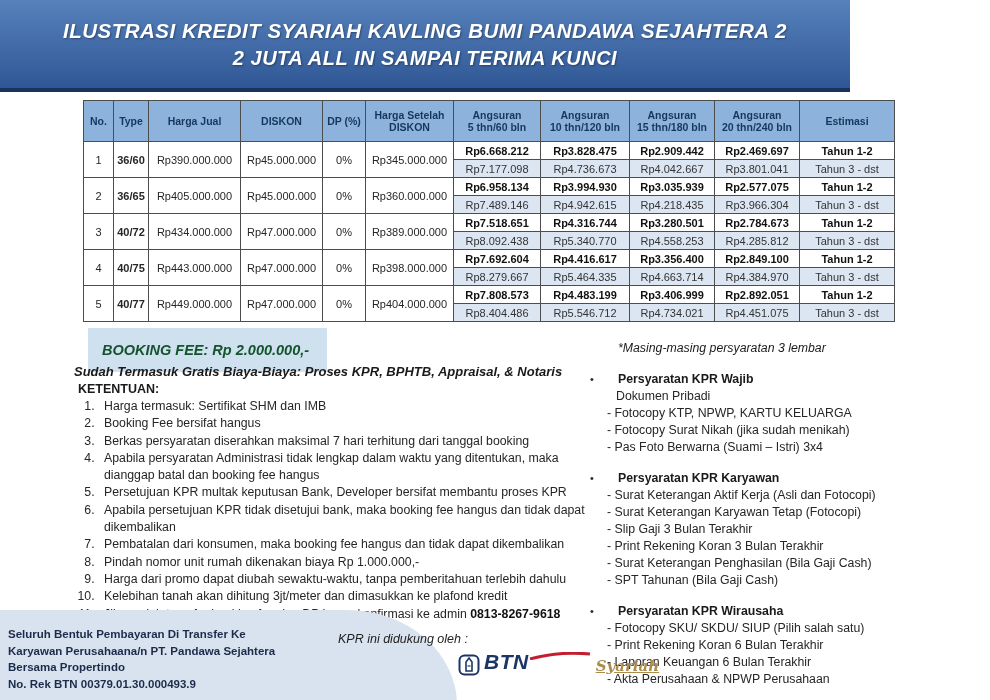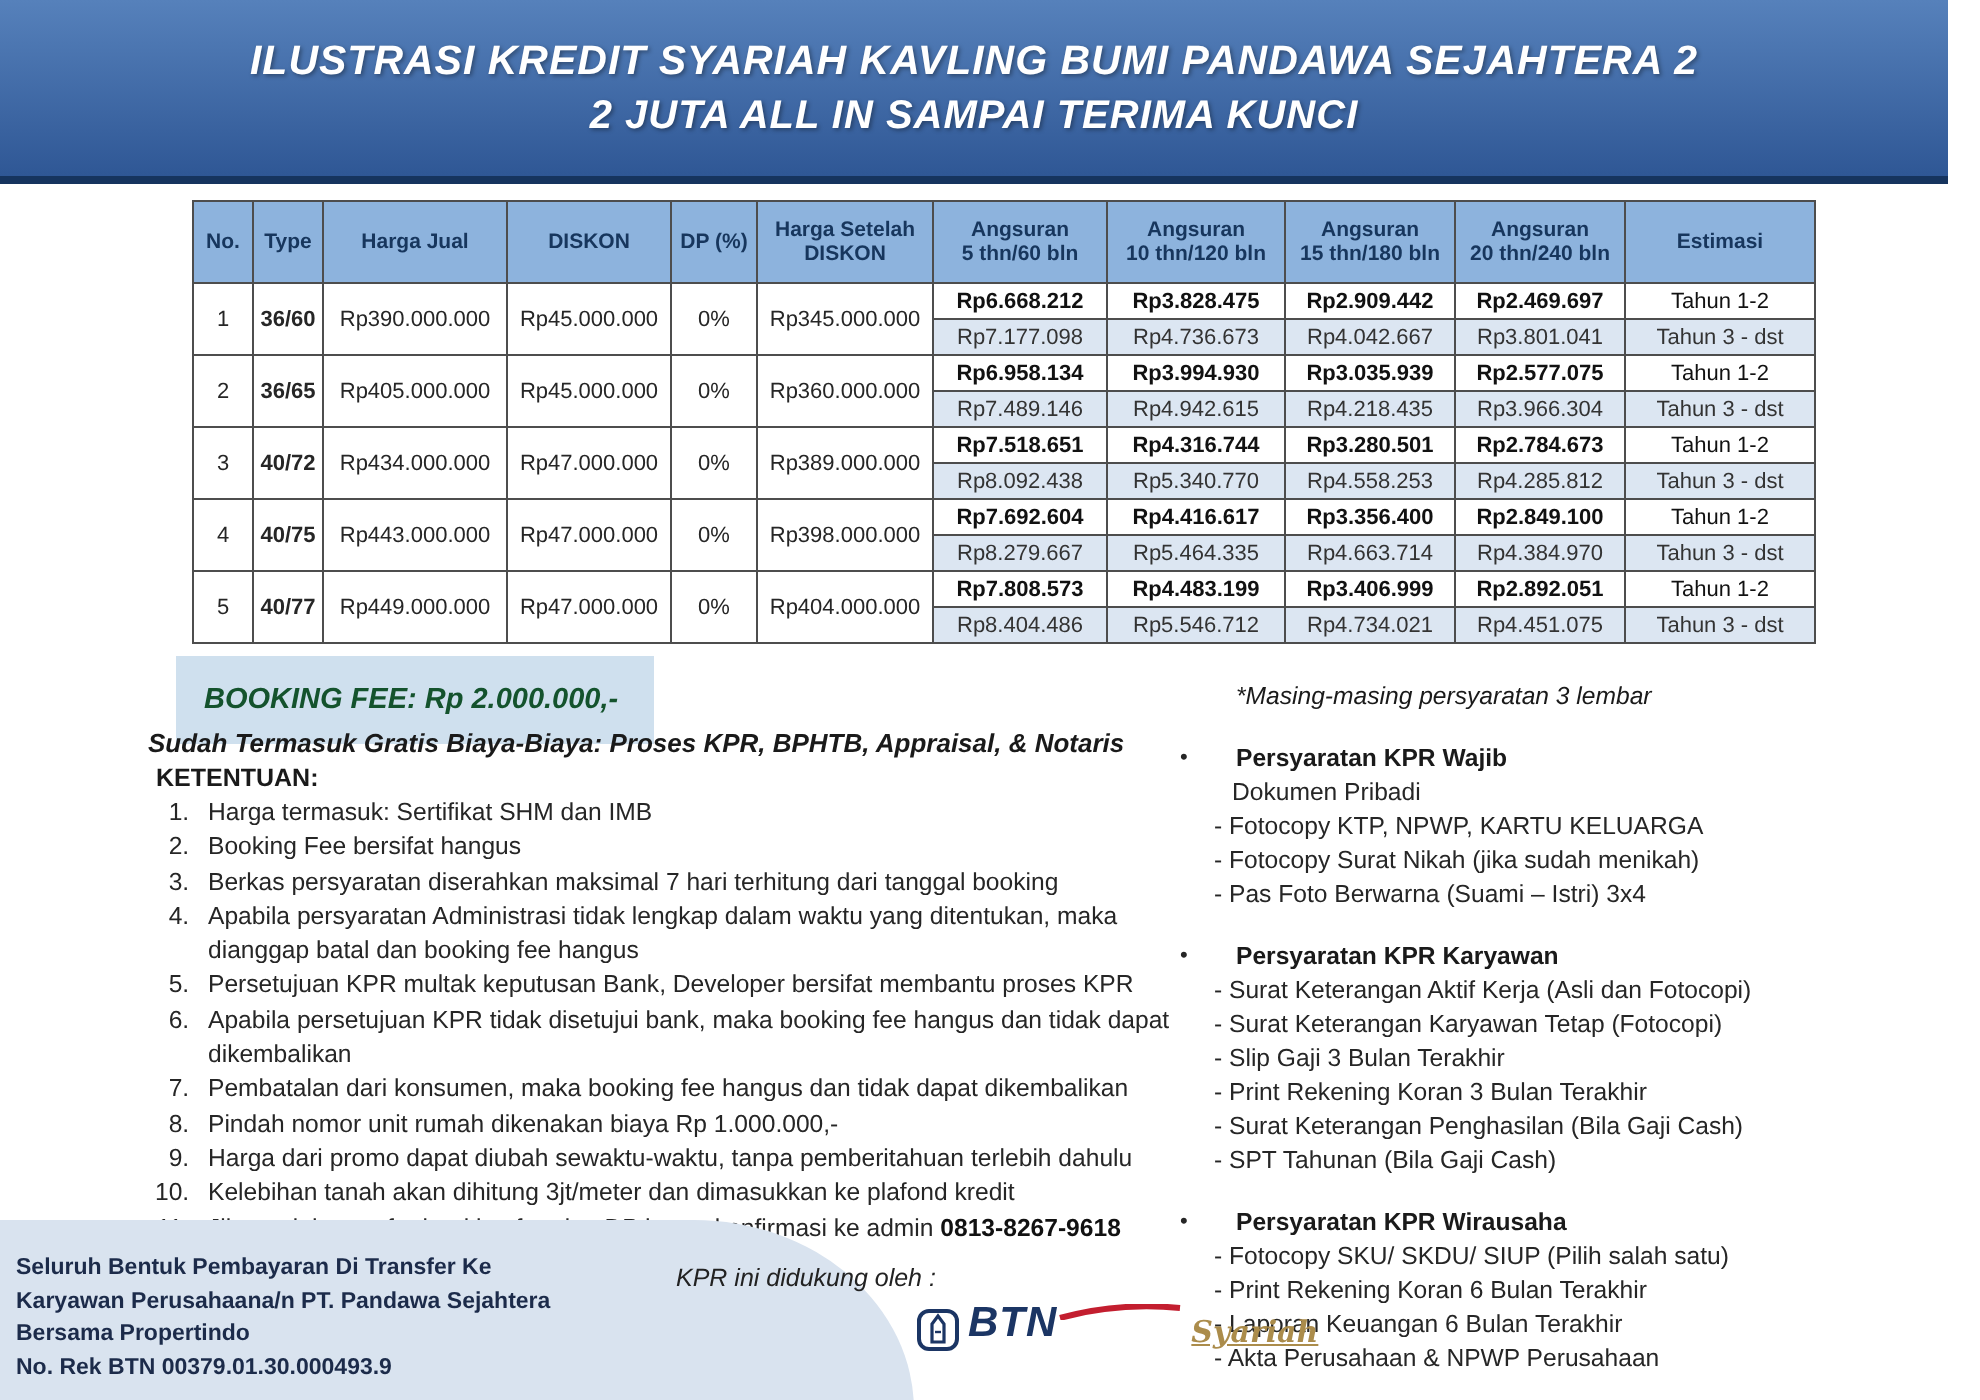--- a/index.html
+++ b/index.html
@@ -2,47 +2,47 @@
 <html><head>
 <meta charset="utf-8">
 <style>
   html,body{margin:0;padding:0;}
   body{
     width:990px;height:700px;position:relative;overflow:hidden;
     background:#ffffff;font-family:"Liberation Sans",sans-serif;color:#262626;
   }
   
   .banner{
-    position:absolute;left:0;top:0;width:974px;height:88px;
+    position:absolute;left:0;top:0;width:850px;height:88px;
     background:linear-gradient(#5681bb,#2f5795);
     border-bottom:4px solid #16345e;
     display:flex;flex-direction:column;align-items:center;justify-content:center;
   }
   .banner .t1,.banner .t2{
     color:#fff;font-weight:bold;font-style:italic;letter-spacing:.5px;
     text-shadow:1px 1px 2px rgba(0,0,0,.35);white-space:nowrap;
   }
   .banner .t1{font-size:20.5px;margin-bottom:4px;}
   .banner .t2{font-size:20px;}
   
-  .tablewrap{position:absolute;left:96px;top:100px;border-radius:29px;}
+  .tablewrap{position:absolute;left:83px;top:100px;border-radius:29px;}
   table.credit{border-collapse:collapse;table-layout:fixed;}
   table.credit th,table.credit td{
     border:1px solid #4d4d4d;padding:0 2px;text-align:center;vertical-align:middle;
     font-size:11px;overflow:hidden;white-space:nowrap;
   }
   table.credit th{
     background:#8db3dd;color:#17365d;font-size:10.5px;font-weight:bold;height:40px;line-height:12px;
   }
   table.credit td{height:17px;background:#fff;}
   td.merged{background:#fff;}
   tr.sub1 td.val{font-weight:bold;color:#111;}
   tr.sub2 td.val{background:#dce6f2;color:#333;}
   td.type-cell{font-weight:bold;}
-  tr.sub1 td.est{font-weight:normal;color:#111;}
+  tr.sub1 td.est{font-weight:bold;color:#111;}
   tr.sub2 td.est{background:#dce6f2;color:#333;}
   
   .bookingfee{
     position:absolute;left:88px;top:328px;width:225px;height:44px;background:#cfe0ee;
     display:flex;align-items:center;padding-left:14px;
     font-weight:bold;font-style:italic;font-size:14.5px;color:#14532d;
   }
   
   .included{
     position:absolute;left:74px;top:364px;width:520px;

